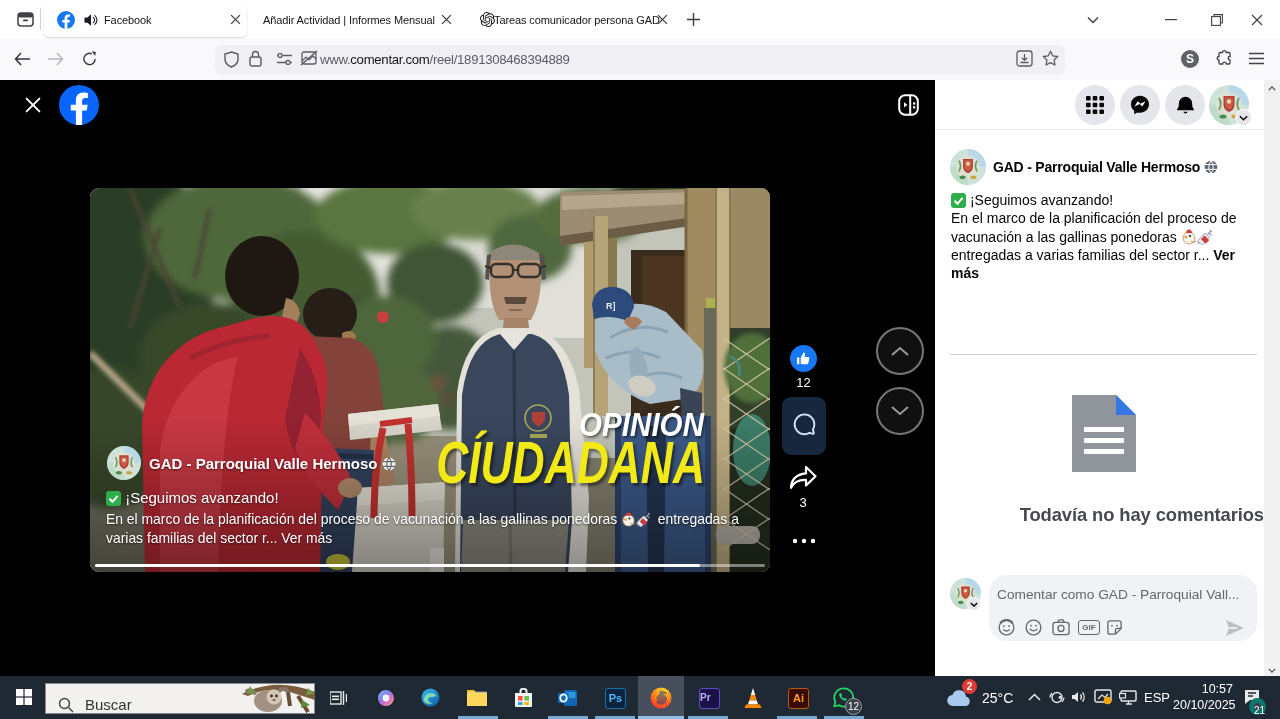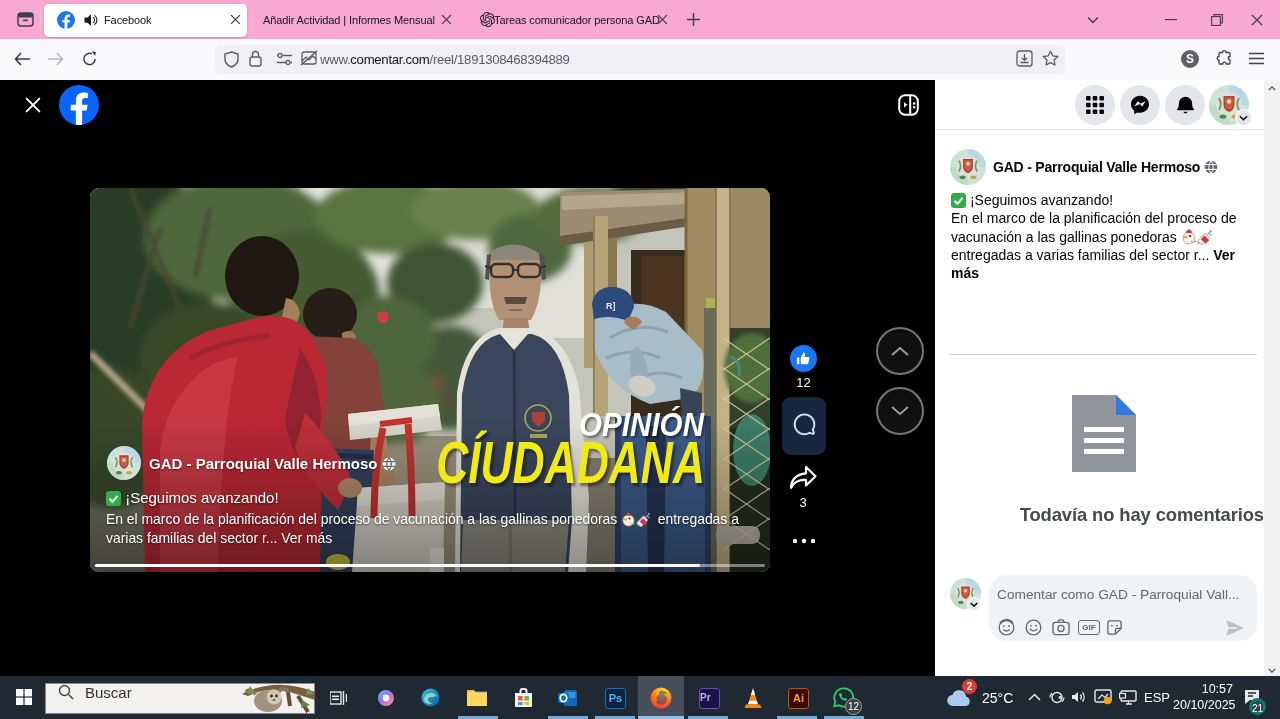--- a/index.html
+++ b/index.html
@@ -1,19 +1,19 @@
 <!DOCTYPE html>
 <html><head>
 <meta charset="utf-8">
 <style>
   * { margin:0; padding:0; box-sizing:border-box; }
   html,body { width:1280px; height:719px; overflow:hidden; font-family:"Liberation Sans", sans-serif; }
   .abs { position:absolute; }
   #stage { position:relative; width:1280px; height:719px; background:#000; }
-  #tabbar { position:absolute; left:0; top:0; width:1280px; height:39px; background:#f9a8d4; }
+  #tabbar { position:absolute; left:0; top:0; width:1280px; height:39px; background:#ffffff; }
   #toolbar { position:absolute; left:0; top:39px; width:1280px; height:41px; background:#f9f9fb; }
   .tab-active { position:absolute; left:44px; top:4px; width:203px; height:33px; background:#fff; border-radius:5px; box-shadow:0 1px 2px rgba(0,0,0,.18); }
   .tabtxt { font-size:11px; color:#15141a; letter-spacing:-0.1px; }
   .urlfield { position:absolute; left:215px; top:6px; width:850px; height:29px; background:#f0f0f4; border-radius:6px; }
   #content { position:absolute; left:0; top:80px; width:1280px; height:596px; background:#000; }
   #sidebar { position:absolute; left:935px; top:0px; width:329px; height:596px; background:#fff; }
   #sbscroll { position:absolute; left:1264px; top:0; width:16px; height:596px; background:#f1f1f1; }
   .circ40 { position:absolute; width:40px; height:40px; border-radius:50%; background:#e4e6eb; display:flex; align-items:center; justify-content:center; }
   .ftext { font-size:14px; color:#050505; line-height:18.3px; }
   #taskbar { position:absolute; left:0; top:676px; width:1280px; height:43px; background:#1f2933; }
@@ -490,21 +490,21 @@
     </div>
   </div>
 
   <div id="taskbar">
     <svg class="abs" style="left:16px;top:13px" width="16" height="16" viewBox="0 0 16 16" fill="#fff">
         <rect x="0" y="0" width="7.4" height="7.4"></rect>
         <rect x="8.6" y="0" width="7.4" height="7.4"></rect>
         <rect x="0" y="8.6" width="7.4" height="7.4"></rect>
         <rect x="8.6" y="8.6" width="7.4" height="7.4"></rect>
       </svg>
-    <div class="abs" style="left:45px;top:7px;width:270px;height:31px;background:#f2f1f0;border:1px solid #8a8a8a;display:flex;align-items:flex-start">
+    <div class="abs" style="left:45px;top:7px;width:270px;height:31px;background:#f2f1f0;border:1px solid #8a8a8a;display:flex;align-items:flex-end">
       <svg style="margin-left:12px" width="16" height="16" viewBox="0 0 16 16">
           <circle cx="6.5" cy="6.5" r="5" fill="none" stroke="#444" stroke-width="1.4"></circle>
           <path d="M10.5 10.5L15 15" stroke="#444" stroke-width="1.4"></path>
         </svg>
       <span style="margin-left:11px;font-size:15px;color:#333">Buscar</span>
     </div>
     <svg class="abs" style="left:238px;top:8px" width="77" height="30" viewBox="0 0 77 30">
       <path d="M10 12 Q30 2 52 8 L77 16 L77 8 Q50 -2 28 2 Q12 5 4 10 Z" fill="#7a5c3e"></path>
       <path d="M60 12 L70 28 M50 8 L52 22" stroke="#6b4f34" stroke-width="4"></path>
       <ellipse cx="30" cy="17" rx="14" ry="11" fill="#a29080"></ellipse>
@@ -624,15 +624,15 @@
         <rect x="2" y="1" width="15" height="10" rx="1" fill="none" stroke="#e8e8e8" stroke-width="1.4"></rect>
         <path d="M7 14h6M9.5 11v3" stroke="#e8e8e8" stroke-width="1.3"></path>
         <rect x="0.5" y="3.5" width="6" height="4.5" fill="#1f2933" stroke="#e8e8e8" stroke-width="1.2"></rect>
       </svg>
     <div class="abs" style="left:1144px;top:14px;font-size:13px;color:#fff">ESP</div>
     <div class="abs" style="left:1173px;top:6px;width:60px;text-align:right;font-size:12.5px;color:#fff;line-height:15.5px">10:57<br>20/10/2025</div>
     <svg class="abs" style="left:1243px;top:13px" width="18" height="16" viewBox="0 0 18 16">
         <path d="M2 1h14v10H7l-5 4z" fill="#e8e8e8"></path>
         <path d="M5 4h8M5 7h5" stroke="#1f2933" stroke-width="1.3"></path>
       </svg>
-    <div class="abs" style="left:1249px;top:22px;width:17px;height:17px;border-radius:50%;background:#3a4049;border:3px solid #0f766e;color:#fff;font-size:10px;text-align:center;line-height:16px">21</div>
+    <div class="abs" style="left:1249px;top:22px;width:17px;height:17px;border-radius:50%;background:#3a4049;border:5px solid #0f766e;color:#fff;font-size:10px;text-align:center;line-height:16px">21</div>
   </div>
 </div>
 
 </body></html>

